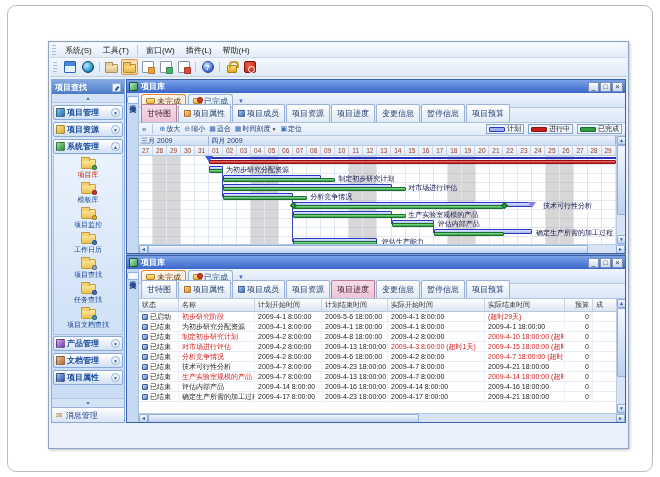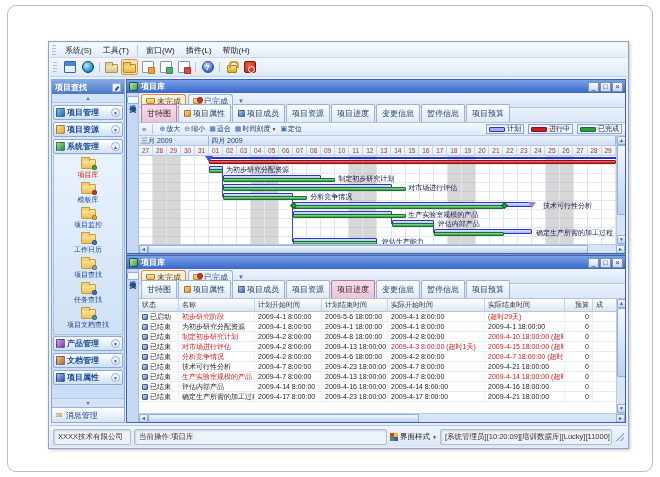--- a/index.html
+++ b/index.html
@@ -839,37 +839,15 @@
                   <span class="sc-thumb" style="position: absolute; left: 0px; top: 0px; width: 58%;"></span>
                 </span>
                 <span class="sc-arrow">►</span>
               </div>
         </div>
       </div>
     </div>
 
   </div>
 
-  <div class="statusbar">
-    <div class="sb-sec" style="width:78px">
-          <span>XXXX技术有限公司</span>
-        </div>
-    <div class="sb-sec" style="flex:1">
-          <span>当前操作:项目库</span>
-        </div>
-    <div class="style-chooser">
-      <span class="style-icon">
-            <i></i>
-            <i></i>
-            <i></i>
-            <i></i>
-          </span>
-      <span>界面样式</span>
-      <span class="dd-arrow">▼</span>
-    </div>
-    <div class="sb-sec" style="width:172px">
-          <span>[系统管理员][10:20:09][培训数据库][Lucky][11000]</span>
-        </div>
-    <div class="resize-grip"></div>
-  </div>
 
 </div>
 </div>
 
 </body></html>

